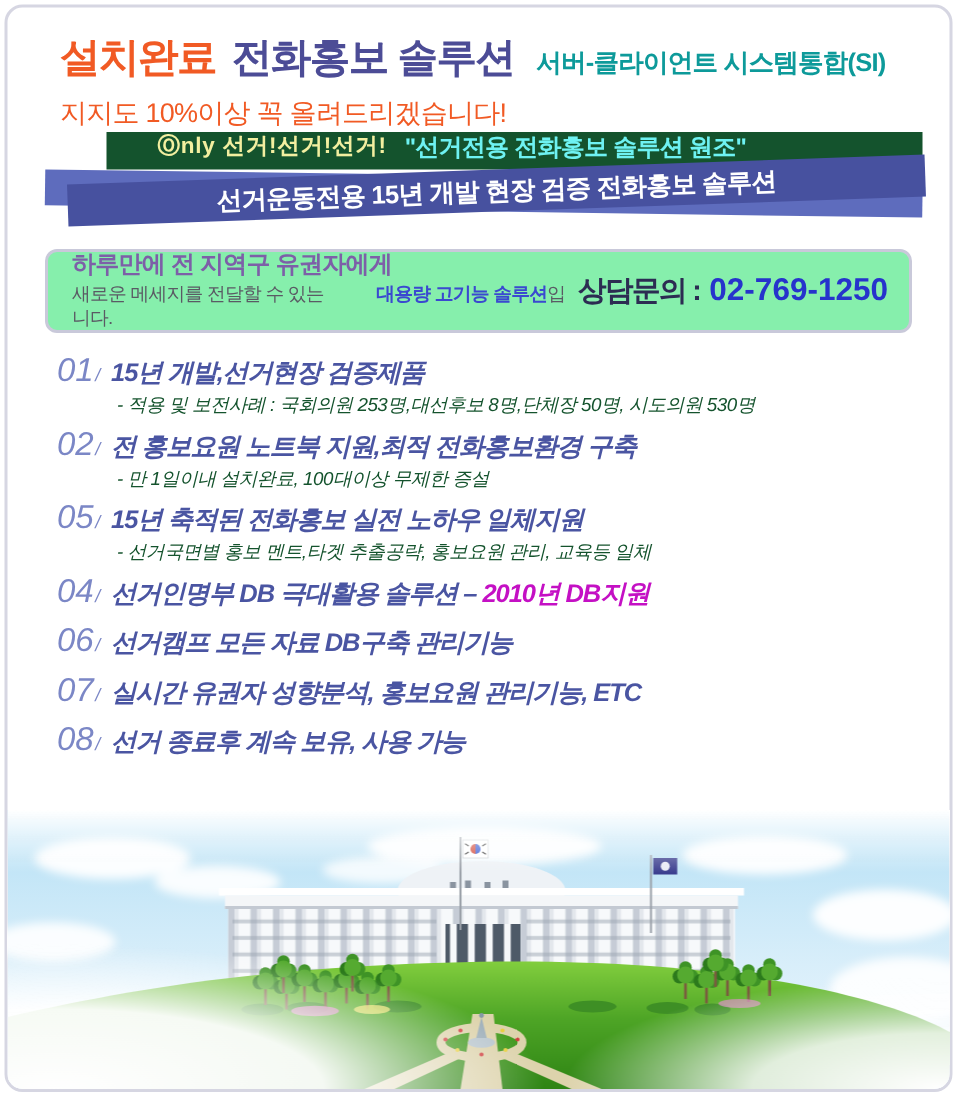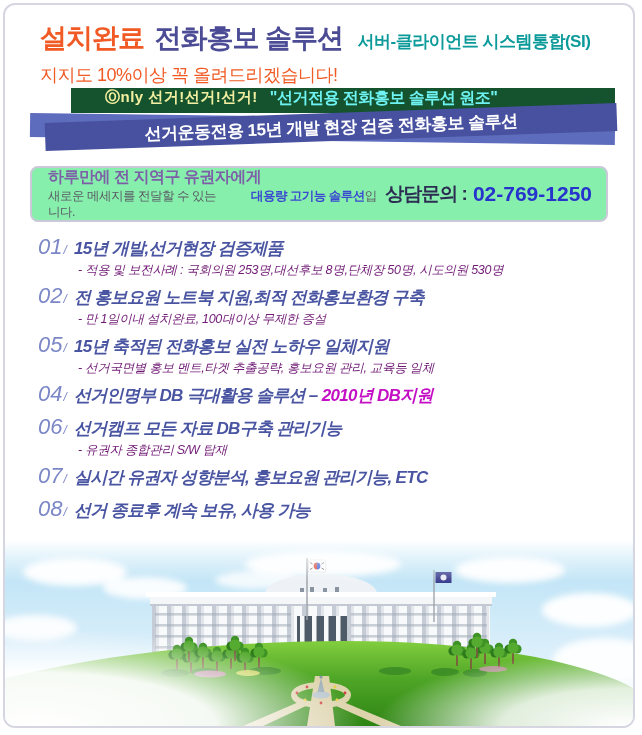--- a/index.html
+++ b/index.html
@@ -43,21 +43,21 @@
 
   
   .features{position:absolute;left:33px;top:230px;width:578px;font-style:italic;}
   .feat{margin-bottom:6px;}
   .feat-head{display:flex;align-items:baseline;line-height:24px;}
   .feat-numwrap{min-width:36px;color:#7b87c6;white-space:nowrap;}
   .feat-num{font-size:22px;}
   .feat-slash{font-size:12px;margin-left:1px;}
   .feat-title{font-size:17px;font-weight:bold;color:#4a55a2;letter-spacing:-0.7px;white-space:nowrap;}
   .hl-magenta{color:#c410c4;}
-  .feat-sub{font-size:12.5px;color:#701a75;line-height:15px;margin:1px 0 3px 40px;letter-spacing:-0.3px;white-space:nowrap;}
+  .feat-sub{font-size:12.5px;color:#14532d;line-height:15px;margin:1px 0 3px 40px;letter-spacing:-0.3px;white-space:nowrap;}
 
   
   .illus{position:absolute;left:0;bottom:0;width:628px;height:186px;}
 </style>
 </head>
 <body>
 
 <div class="page">
   <div class="frame">
 
@@ -125,21 +125,20 @@
           <span class="feat-title"><span>선거인명부 DB 극대활용 솔루션 – </span><span class="hl-magenta">2010년 DB지원</span></span>
         </div>
       </div>
 
 
       <div class="feat">
         <div class="feat-head">
           <span class="feat-numwrap"><span class="feat-num">06</span><span class="feat-slash">/</span></span>
           <span class="feat-title">선거캠프 모든 자료 DB구축 관리기능</span>
         </div>
-        <div class="feat-sub">- 유권자 종합관리 S/W 탑재</div>
       </div>
 
       <div class="feat">
         <div class="feat-head">
           <span class="feat-numwrap"><span class="feat-num">07</span><span class="feat-slash">/</span></span>
           <span class="feat-title">실시간 유권자 성향분석, 홍보요원 관리기능, ETC</span>
         </div>
       </div>
 
       <div class="feat">

